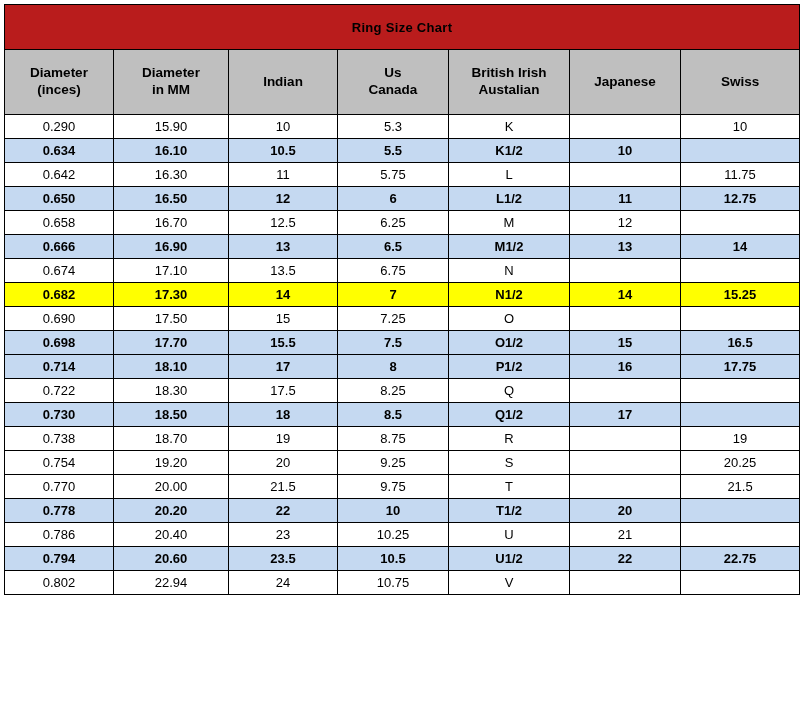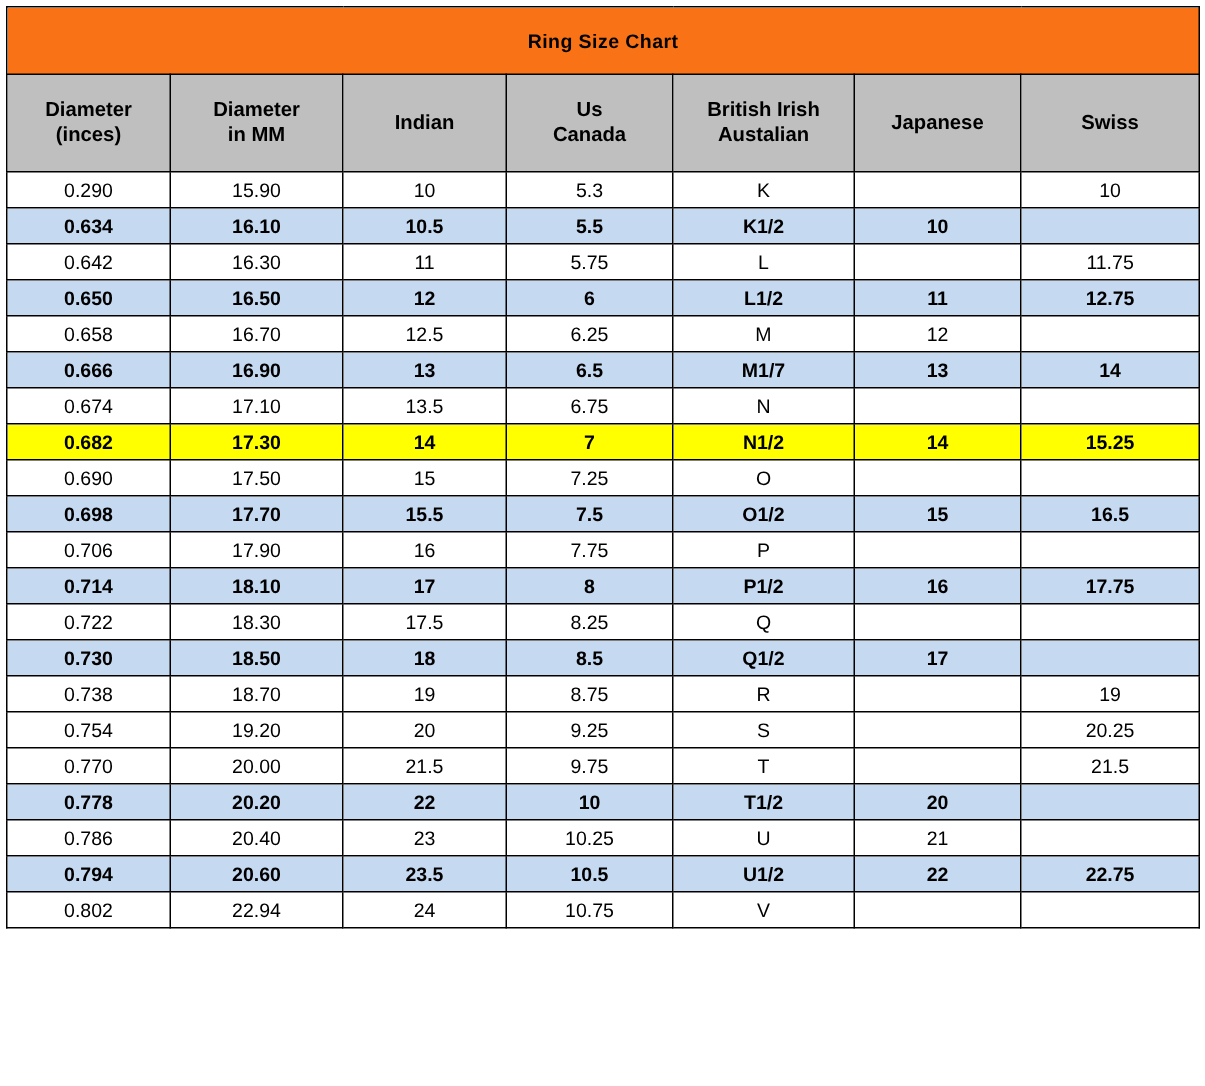--- a/index.html
+++ b/index.html
@@ -30,21 +30,21 @@
     text-align: center;
     vertical-align: middle;
     font-size: 13px;
     color: #000000;
     padding: 0;
     height: 23px;
     overflow: hidden;
     white-space: nowrap;
   }
   .title-cell {
-    background: #f97316;
+    background: #b91c1c;
     font-size: 23px;
     font-weight: bold;
     height: 44px !important;
     letter-spacing: 0.3px;
   }
   thead tr.head-row th {
     background: #bfbfbf;
     font-weight: bold;
     font-size: 13.5px;
     height: 64px !important;
@@ -165,21 +165,21 @@
           <td>6.25</td>
           <td>M</td>
           <td>12</td>
           <td></td>
         </tr>
         <tr class="row-blue">
           <td>0.666</td>
           <td>16.90</td>
           <td>13</td>
           <td>6.5</td>
-          <td>M1/7</td>
+          <td>M1/2</td>
           <td>13</td>
           <td>14</td>
         </tr>
         <tr class="row-white">
           <td>0.674</td>
           <td>17.10</td>
           <td>13.5</td>
           <td>6.75</td>
           <td>N</td>
           <td></td>
@@ -205,29 +205,20 @@
         </tr>
         <tr class="row-blue">
           <td>0.698</td>
           <td>17.70</td>
           <td>15.5</td>
           <td>7.5</td>
           <td>O1/2</td>
           <td>15</td>
           <td>16.5</td>
         </tr>
-        <tr class="row-white">
-          <td>0.706</td>
-          <td>17.90</td>
-          <td>16</td>
-          <td>7.75</td>
-          <td>P</td>
-          <td></td>
-          <td></td>
-        </tr>
         <tr class="row-blue">
           <td>0.714</td>
           <td>18.10</td>
           <td>17</td>
           <td>8</td>
           <td>P1/2</td>
           <td>16</td>
           <td>17.75</td>
         </tr>
         <tr class="row-white">

